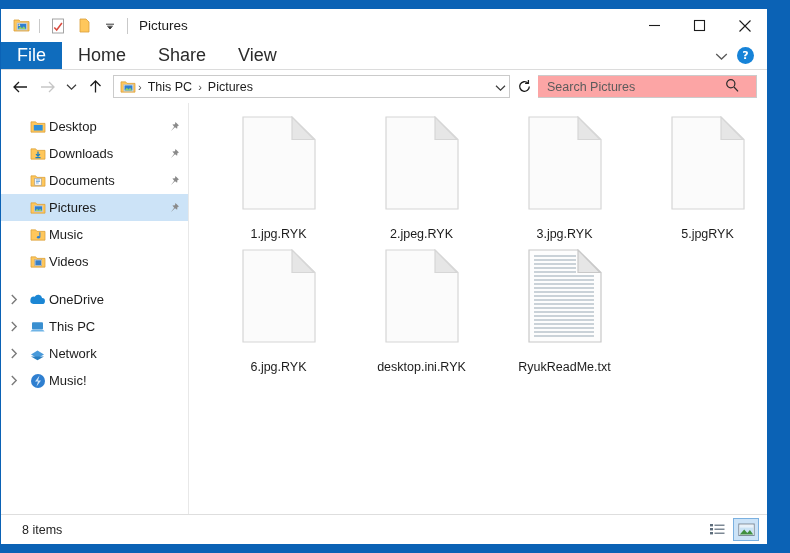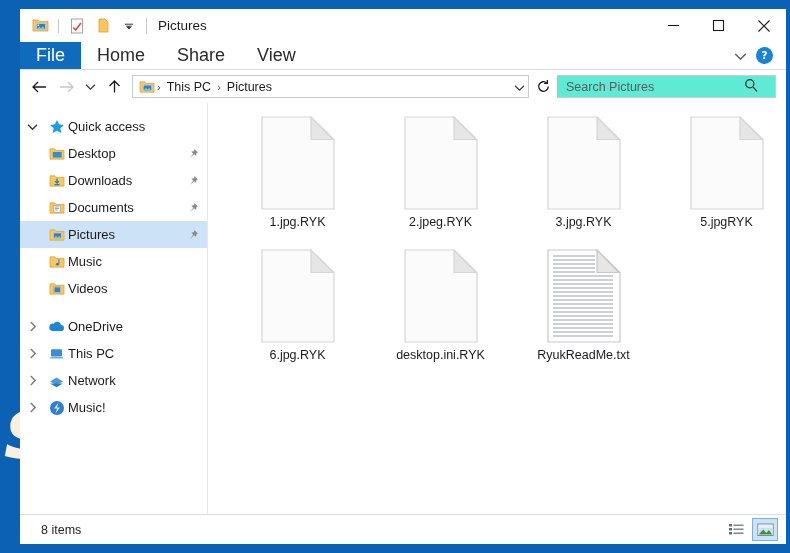--- a/index.html
+++ b/index.html
@@ -46,21 +46,21 @@
     font-weight: bold;
     font-style: italic;
     letter-spacing: -3px;
     color: #fdeee2;
     white-space: nowrap;
   }
 
   
   .window {
     position: absolute;
-    left: 20px; top: 9px;
+    left: 1px; top: 9px;
     width: 766px;
     height: 535px;
     background: #ffffff;
     display: flex;
     flex-direction: column;
     z-index: 2;
   }
 
   
   .titlebar {
@@ -187,21 +187,21 @@
   .crumb-spacer { flex: 1; }
   .crumb-ico { width: 19px; display: flex; align-items: center; justify-content: center; }
   .searchbox {
     width: 219px;
     height: 23px;
     border: 1px solid #cbcbcb;
     border-left: none;
     display: flex;
     align-items: center;
     padding: 0 17px 0 9px;
-    background: #5eead4;
+    background: #fca5a5;
   }
   .search-ph {
     font-size: 12.5px;
     color: #5c5c5c;
     flex: 1;
     white-space: nowrap;
   }
 
   
   .body {
@@ -263,20 +263,21 @@
   .filegrid {
     display: grid;
     grid-template-columns: repeat(4, 143px);
     grid-auto-rows: 133px;
   }
   .fileitem {
     display: flex;
     flex-direction: column;
     align-items: center;
     padding-top: 4px;
+    gap: 12px;
   }
   .file-ico-wrap {
     height: 98px;
     display: flex;
     align-items: flex-start;
     justify-content: center;
   }
   .file-label {
     font-size: 12.5px;
     color: #1c1c1c;
@@ -452,33 +453,20 @@
           <path d="M9 9l4 4.3" stroke="#2b2b2b" stroke-width="1.2"></path>
         </svg>
       </span>
     </div>
   </div>
 
   <div class="body">
 
     <div class="sidebar">
 
-      <div class="tree-row">
-        <span class="expander">
-          <svg width="11" height="8" viewBox="0 0 11 8">
-              <path d="M1 1.8l4.5 4.4L10 1.8" stroke="#3b3b3b" stroke-width="1.4" fill="none"></path>
-            </svg>
-        </span>
-        <span class="tree-ico">
-          <svg width="16" height="16" viewBox="0 0 16 16">
-              <path d="M8 .9l2.1 4.4 4.8.6-3.5 3.3.9 4.8L8 11.7l-4.3 2.3.9-4.8L1.1 5.9l4.8-.6z" fill="#1b9fe0"></path>
-            </svg>
-        </span>
-        <span class="tree-label">Quick access</span>
-      </div>
 
       <div class="tree-row indent">
         <span class="tree-ico">
           <svg width="16" height="14" viewBox="0 0 17 15">
             <path d="M1 2h5l1.4 1.6H16V13H1z" fill="#ffc75b" stroke="#d9a03a" stroke-width=".8"></path>
             <rect x="4" y="5.3" width="9.5" height="6" fill="#2f8fd8"></rect>
           </svg>
         </span>
         <span class="tree-label">Desktop</span>
         <span class="pin">

